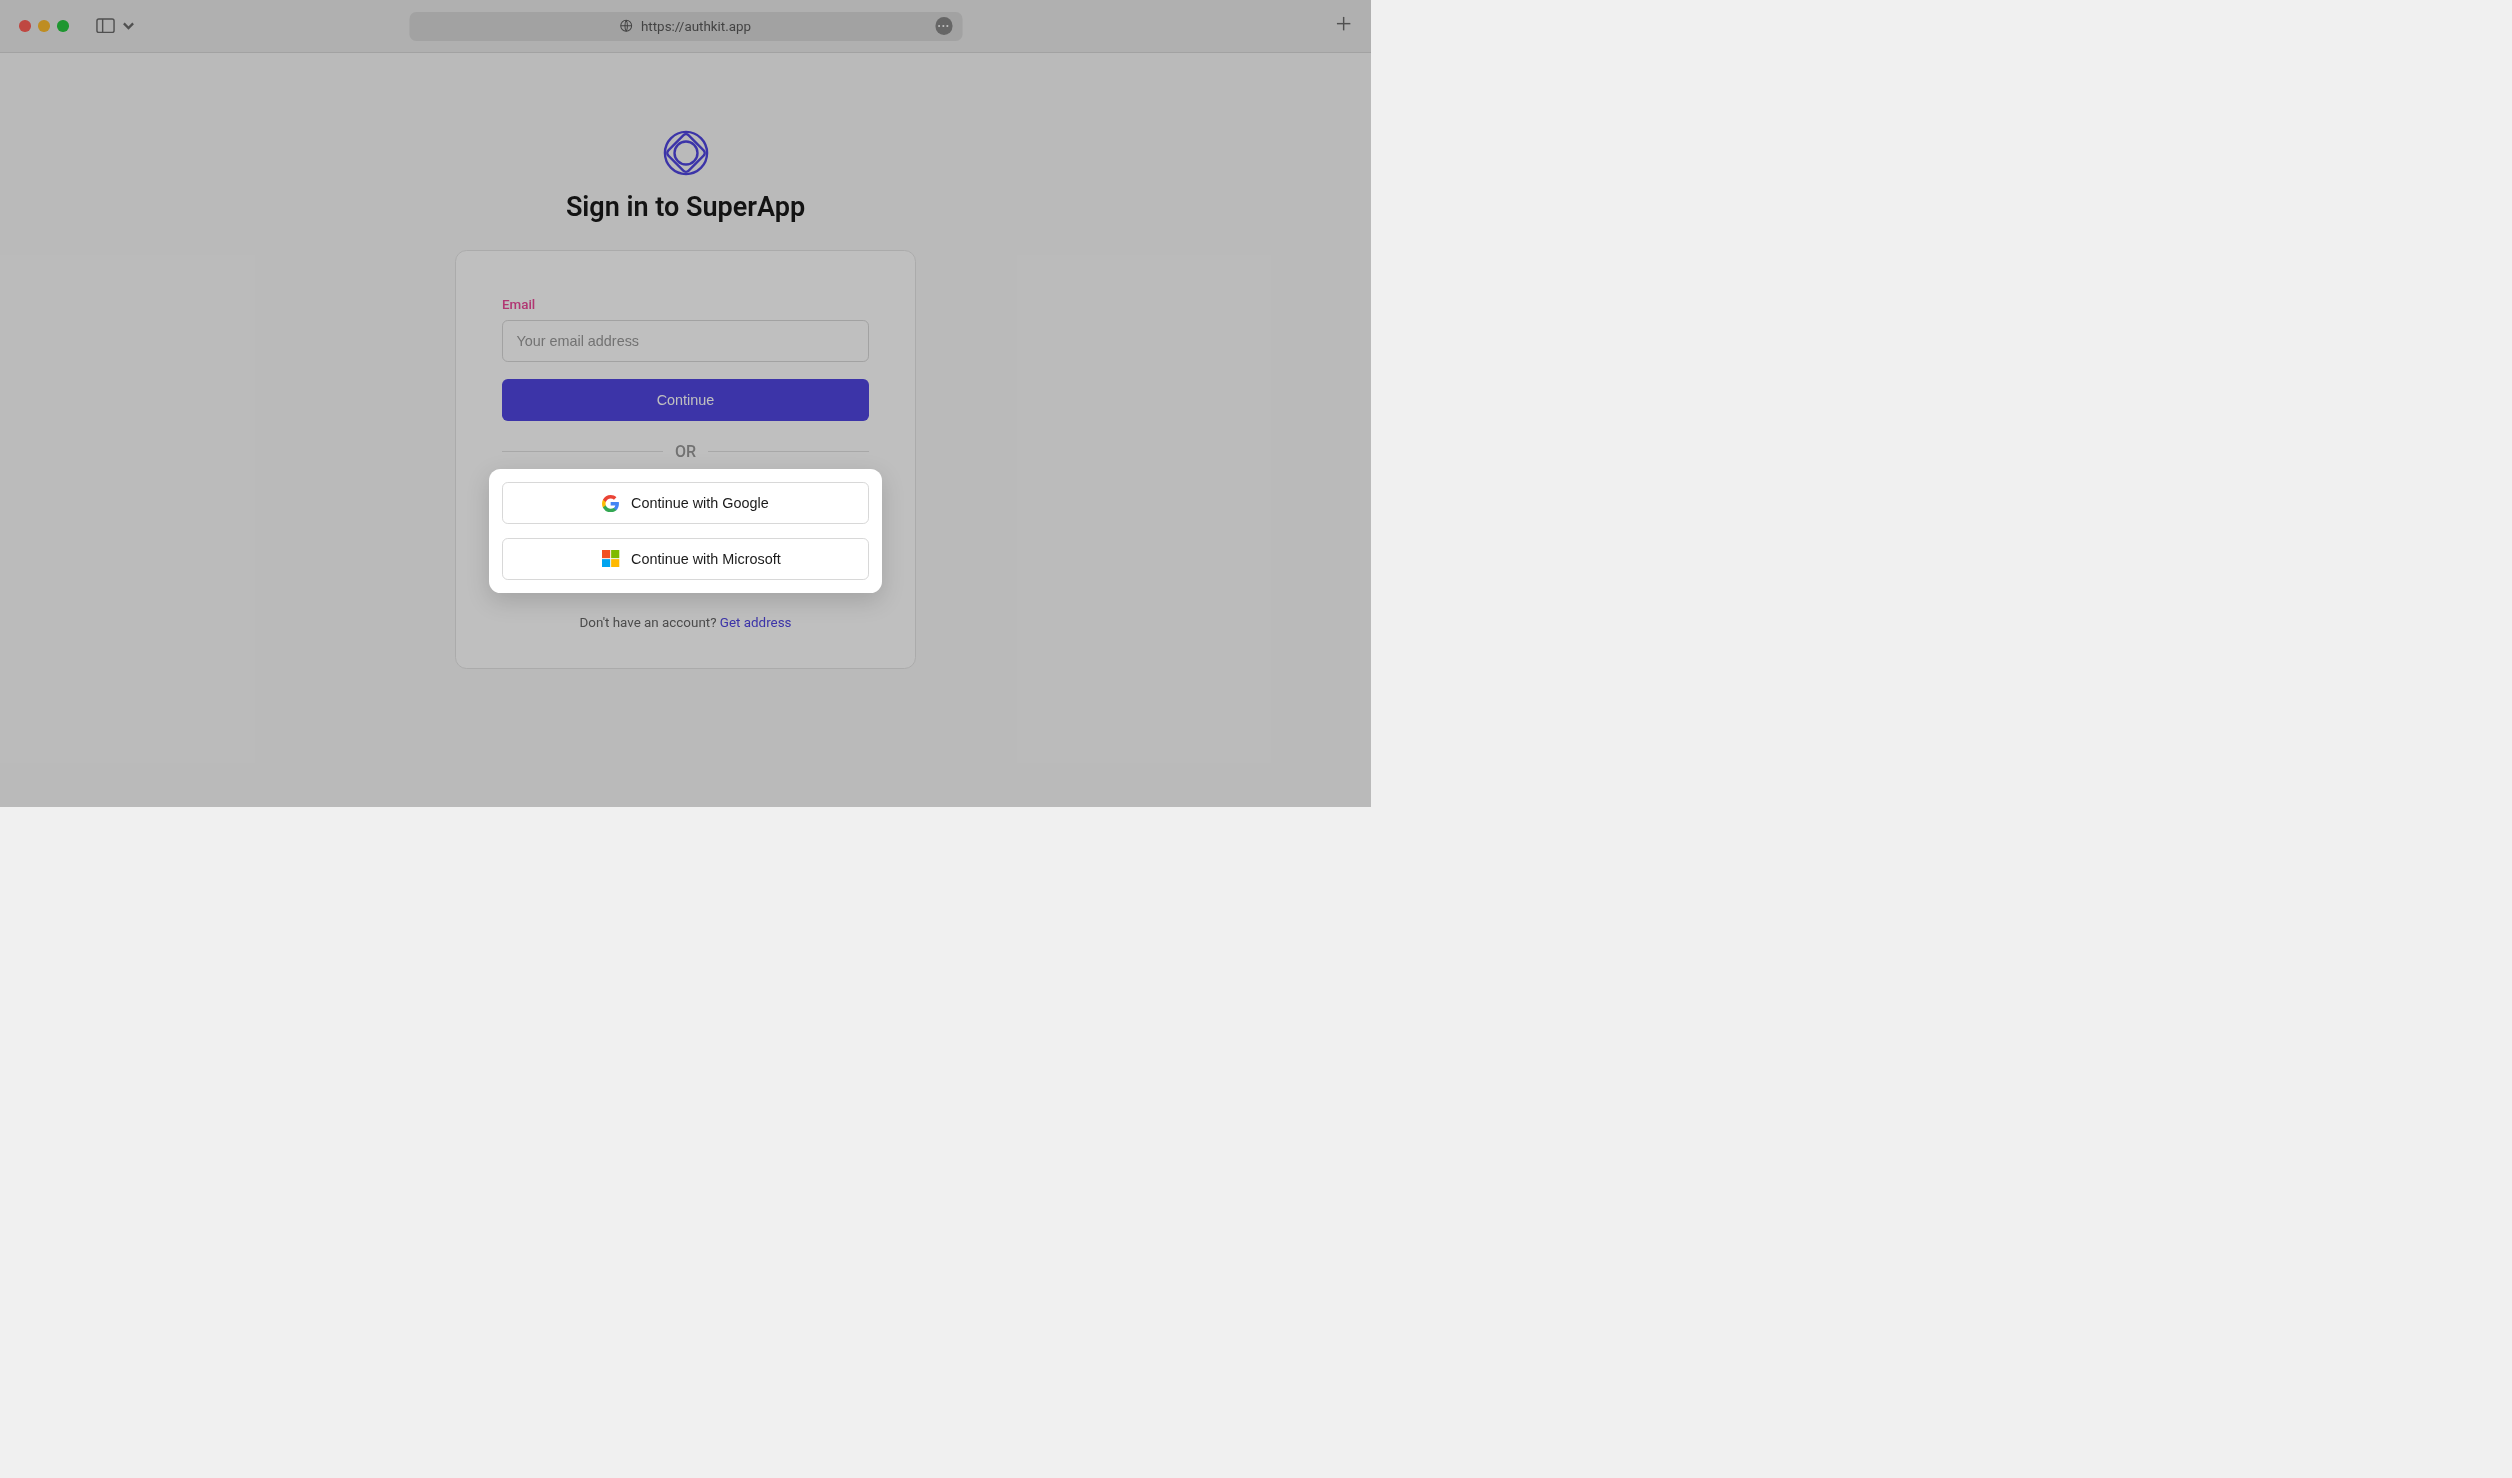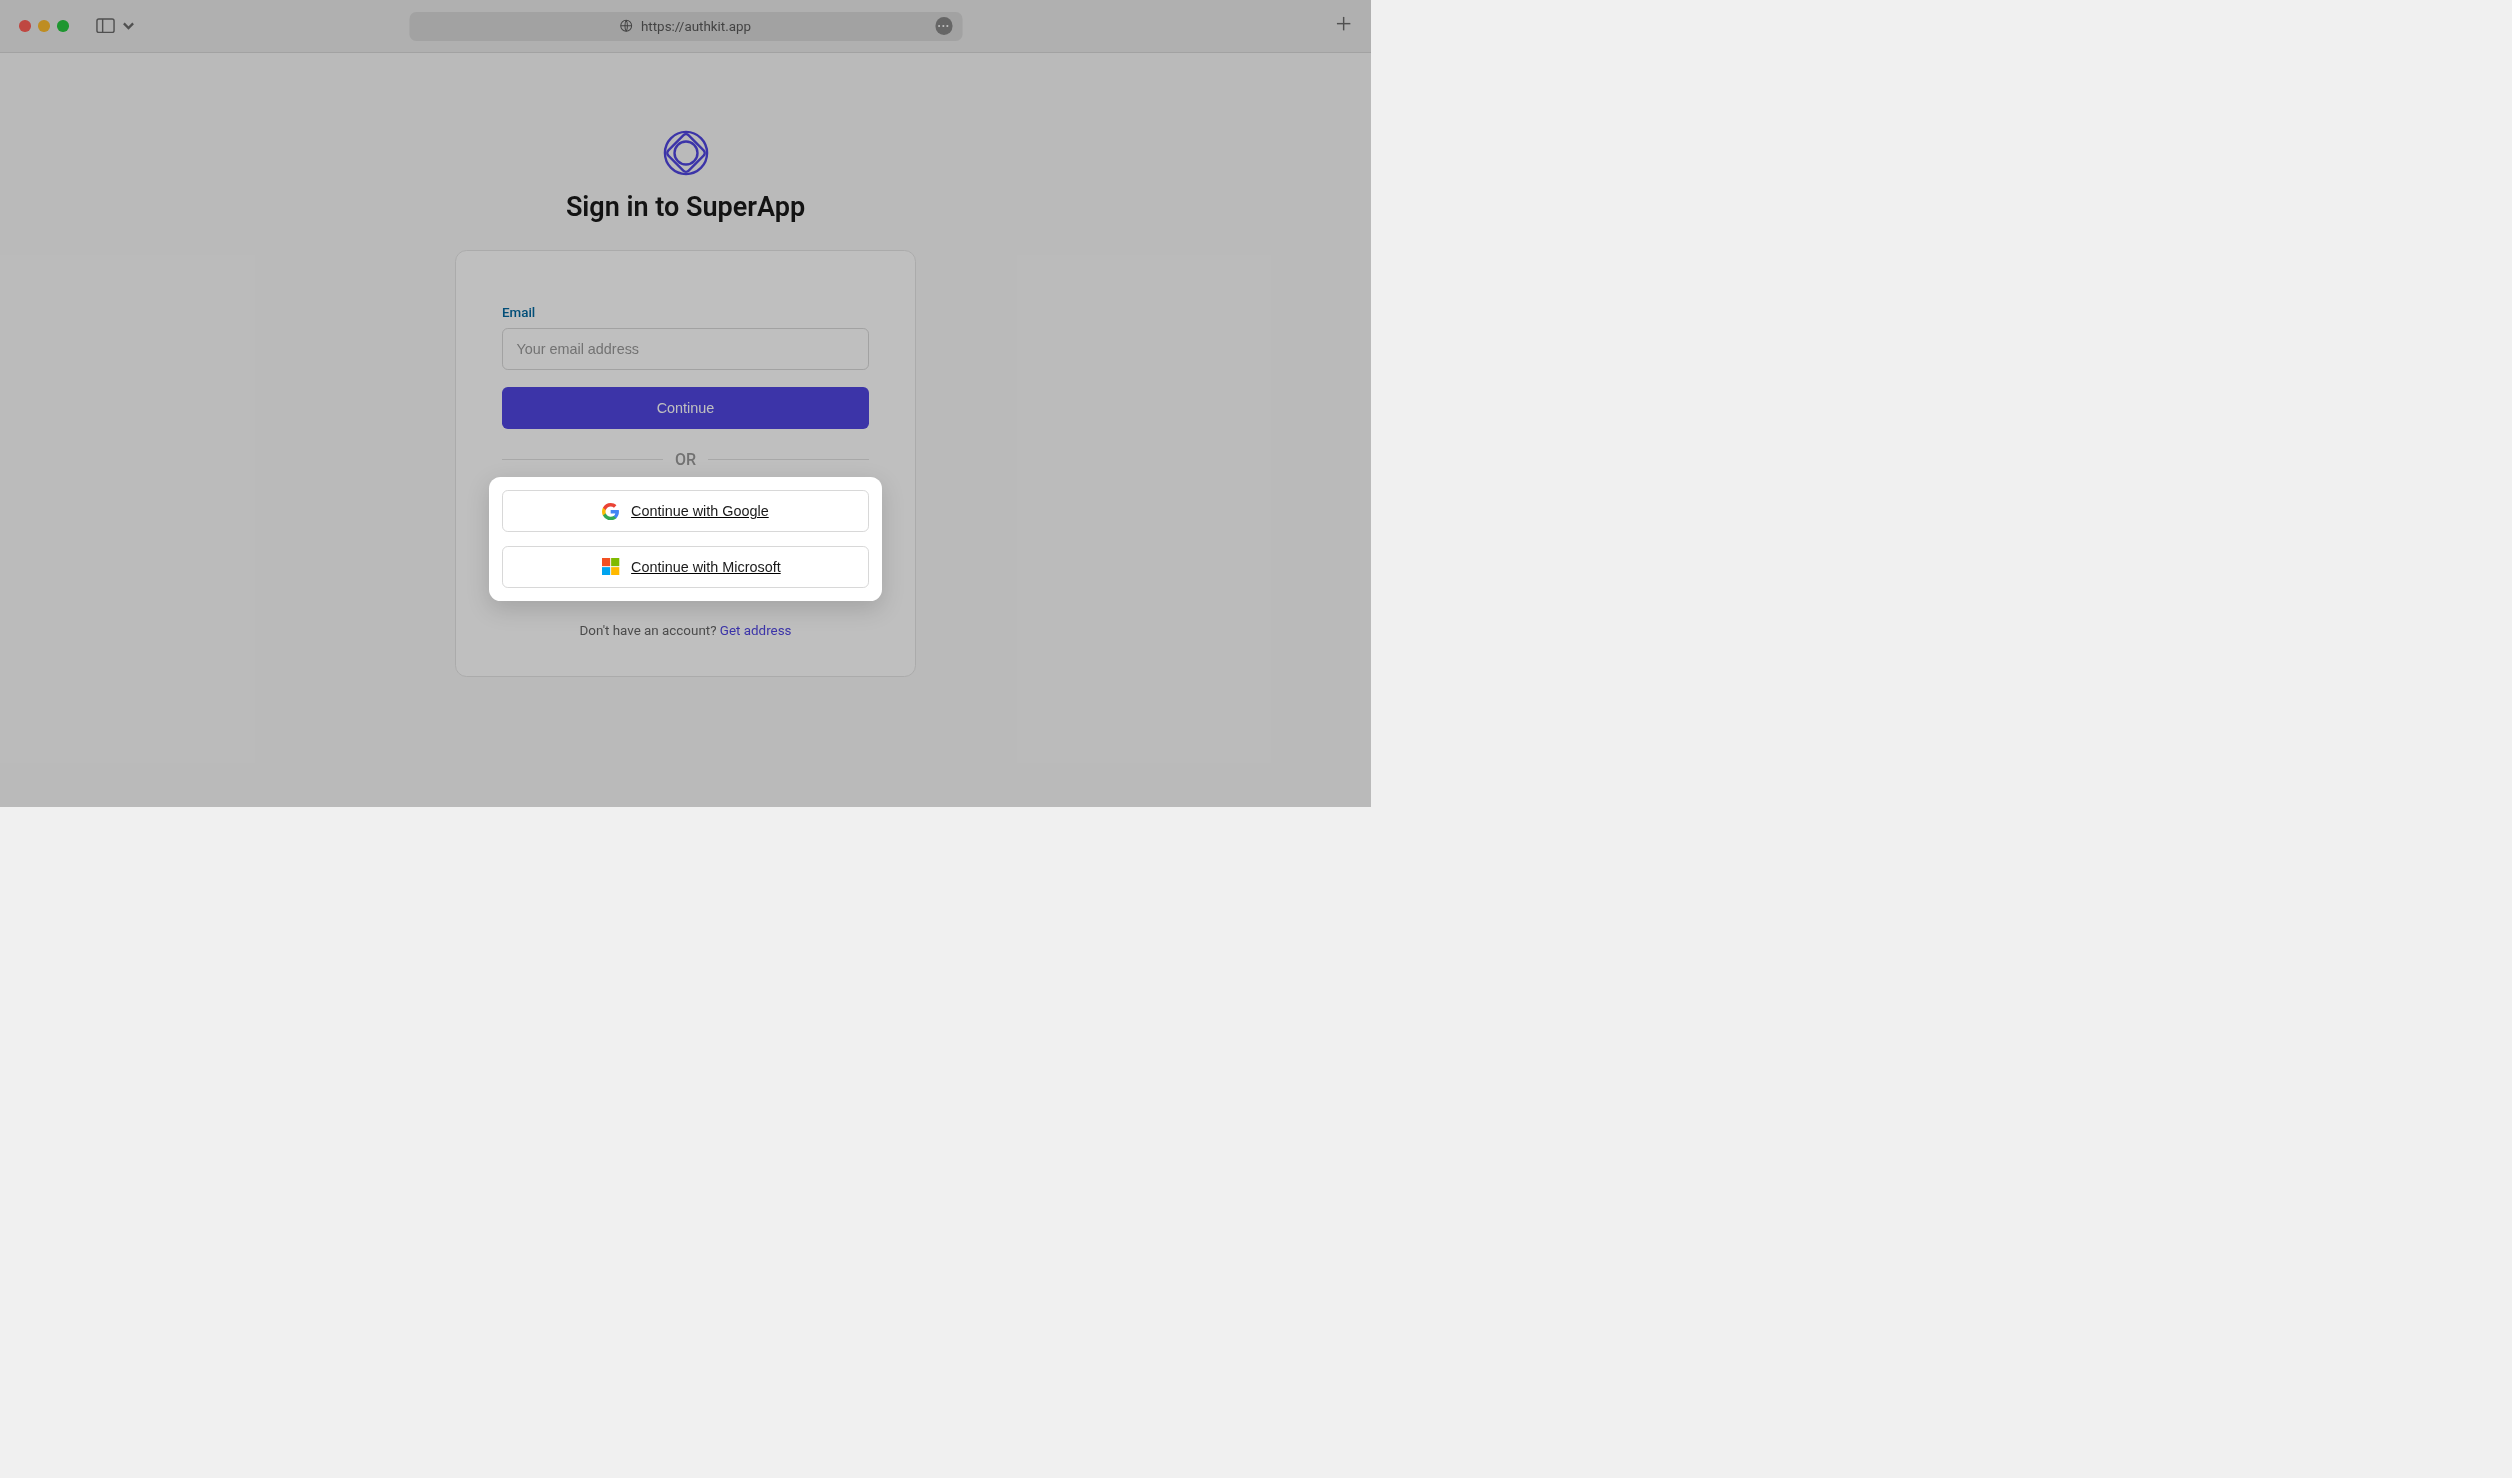--- a/index.html
+++ b/index.html
@@ -150,23 +150,22 @@
       background: #fff;
       border: 1px solid #e5e5e5;
       border-radius: 11.5px;
       padding: 46px 46px 38px 46px;
     }
     
     .label {
       display: block;
       font-size: 13.4px;
       font-weight: 500;
-      color: #0369a1;
+      color: #ec4899;
       margin-bottom: 7.7px;
-      margin-top: 8px;
     }
     
     .email-input {
       width: 100%;
       height: 42px;
       border: 1px solid #d8d8d8;
       border-radius: 5.8px;
       padding: 0 13.4px;
       font-size: 14.4px;
       color: #ec4899;
@@ -205,21 +204,20 @@
     
     .divider-text {
       font-size: 16px;
       color: #999;
       font-weight: 500;
     }
     
     .social-buttons-wrapper {
       position: relative;
       z-index: 10;
-      text-decoration: underline;
     }
     
     .social-highlight {
       position: absolute;
       top: -13.4px;
       bottom: -13.4px;
       left: -13.4px;
       right: -13.4px;
       background: #fff;
       border-radius: 11.5px;

